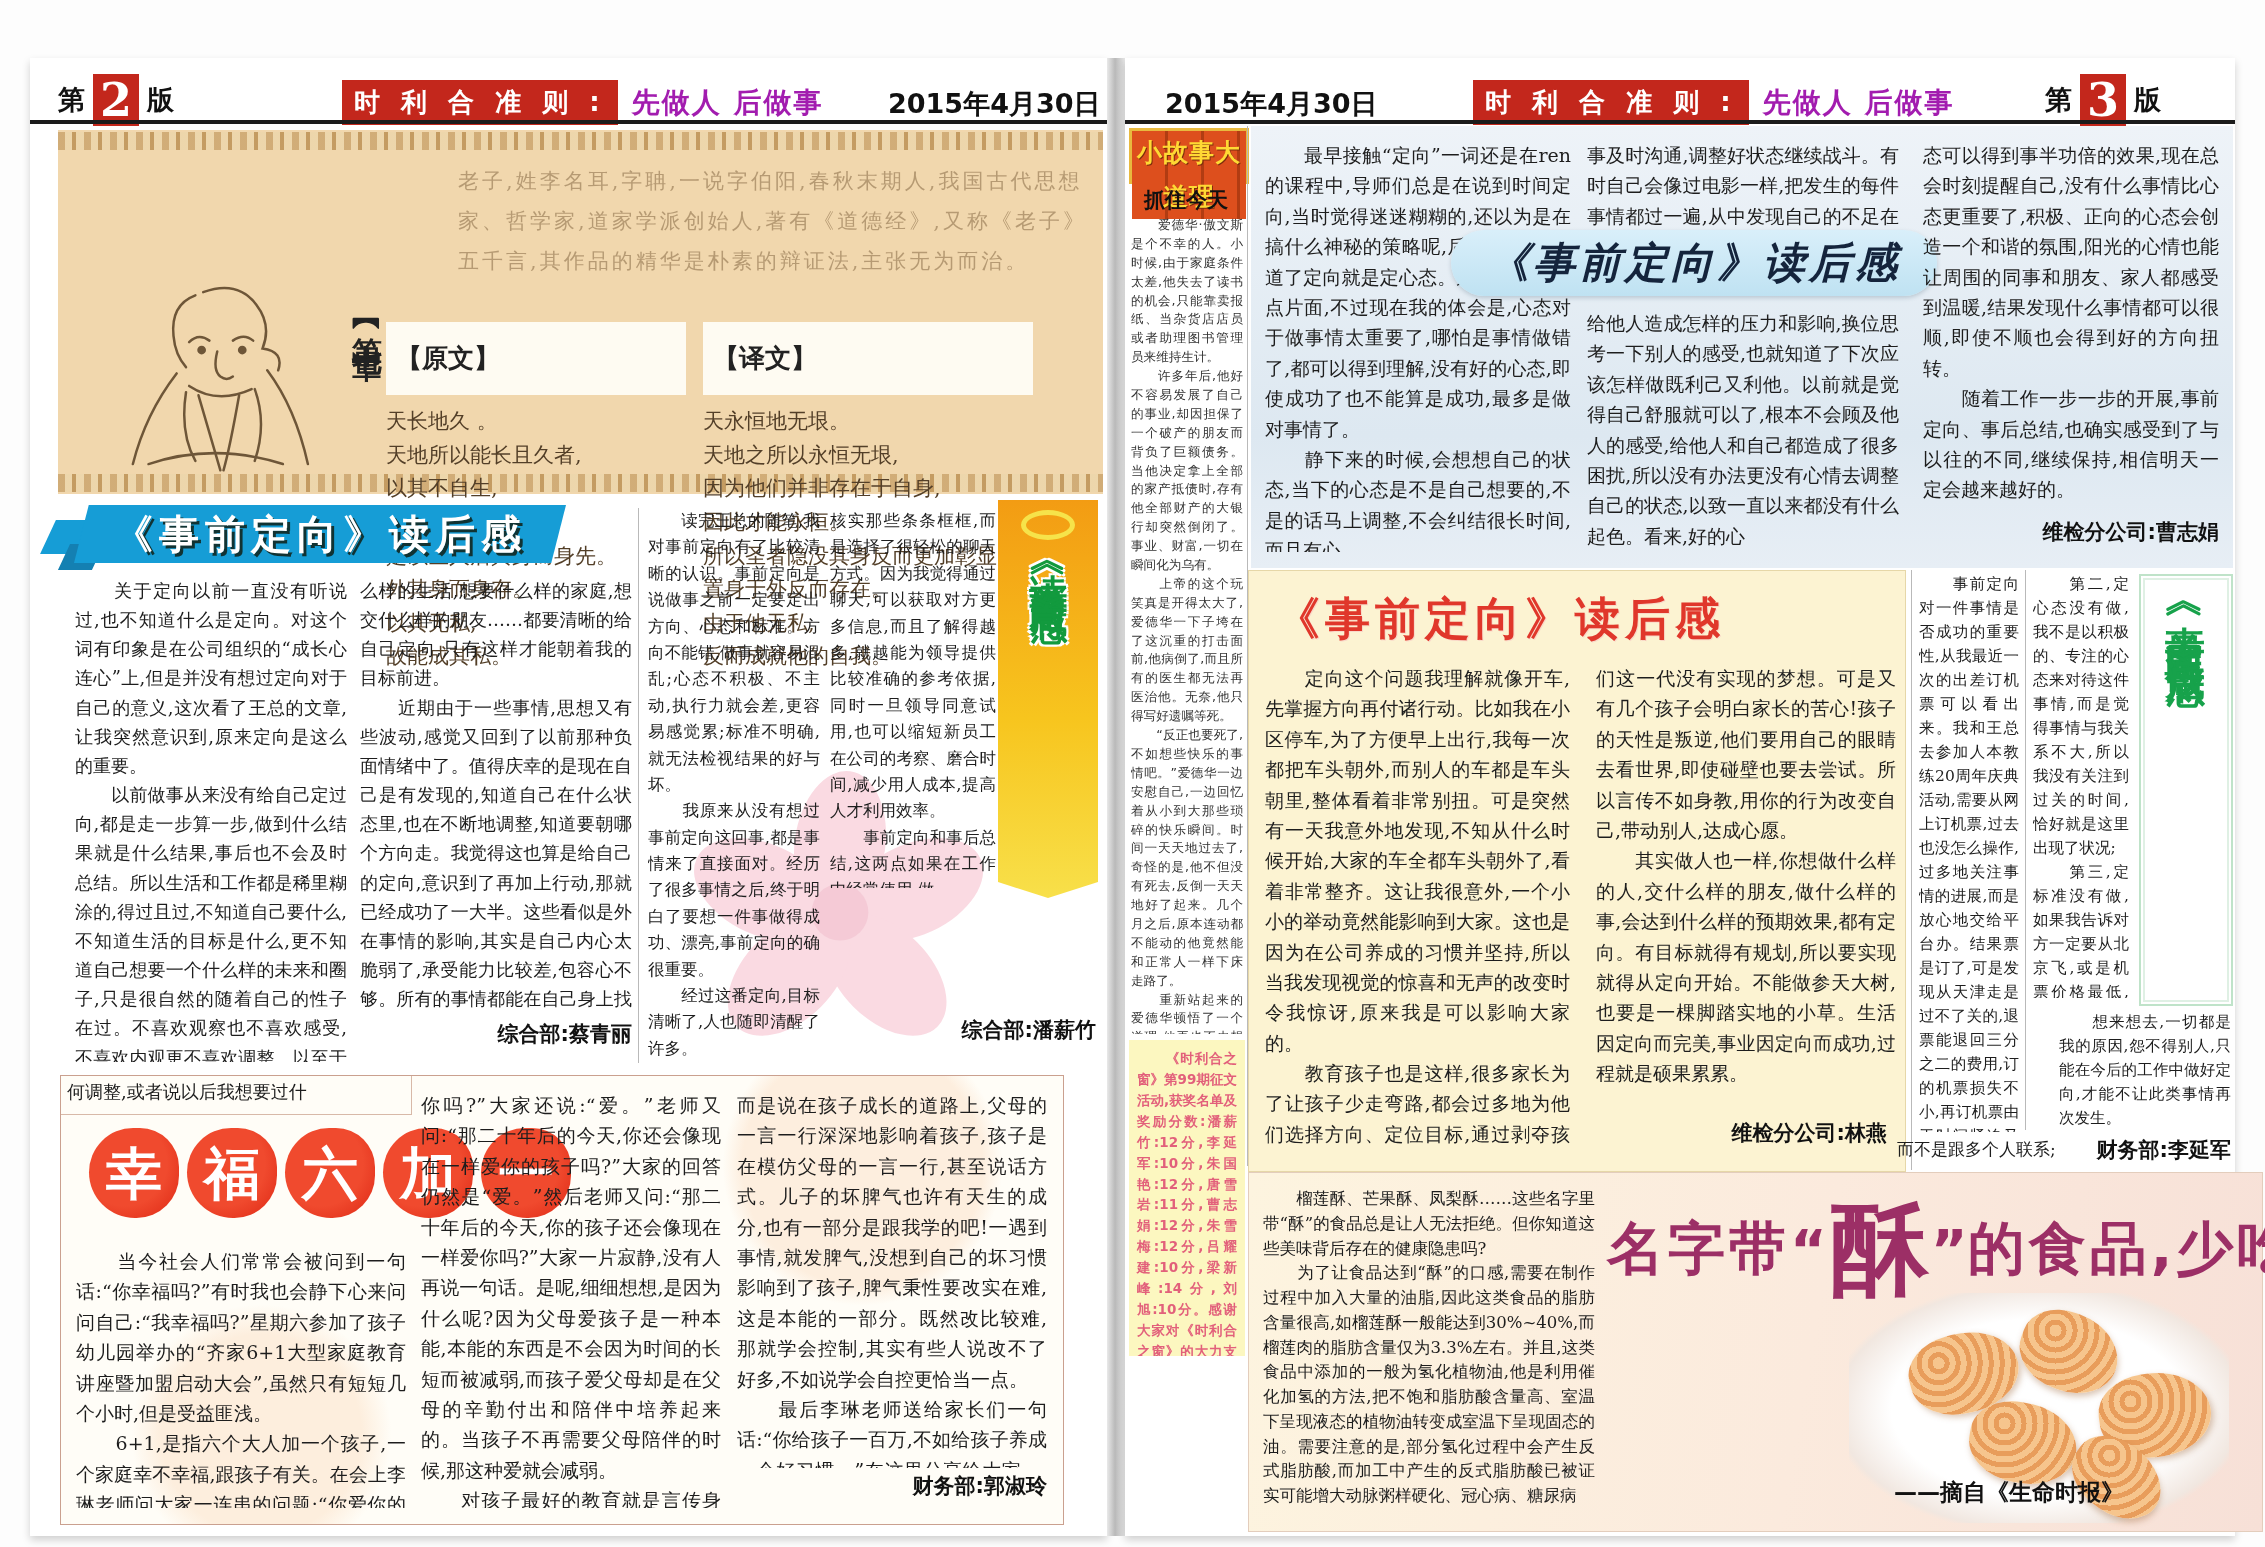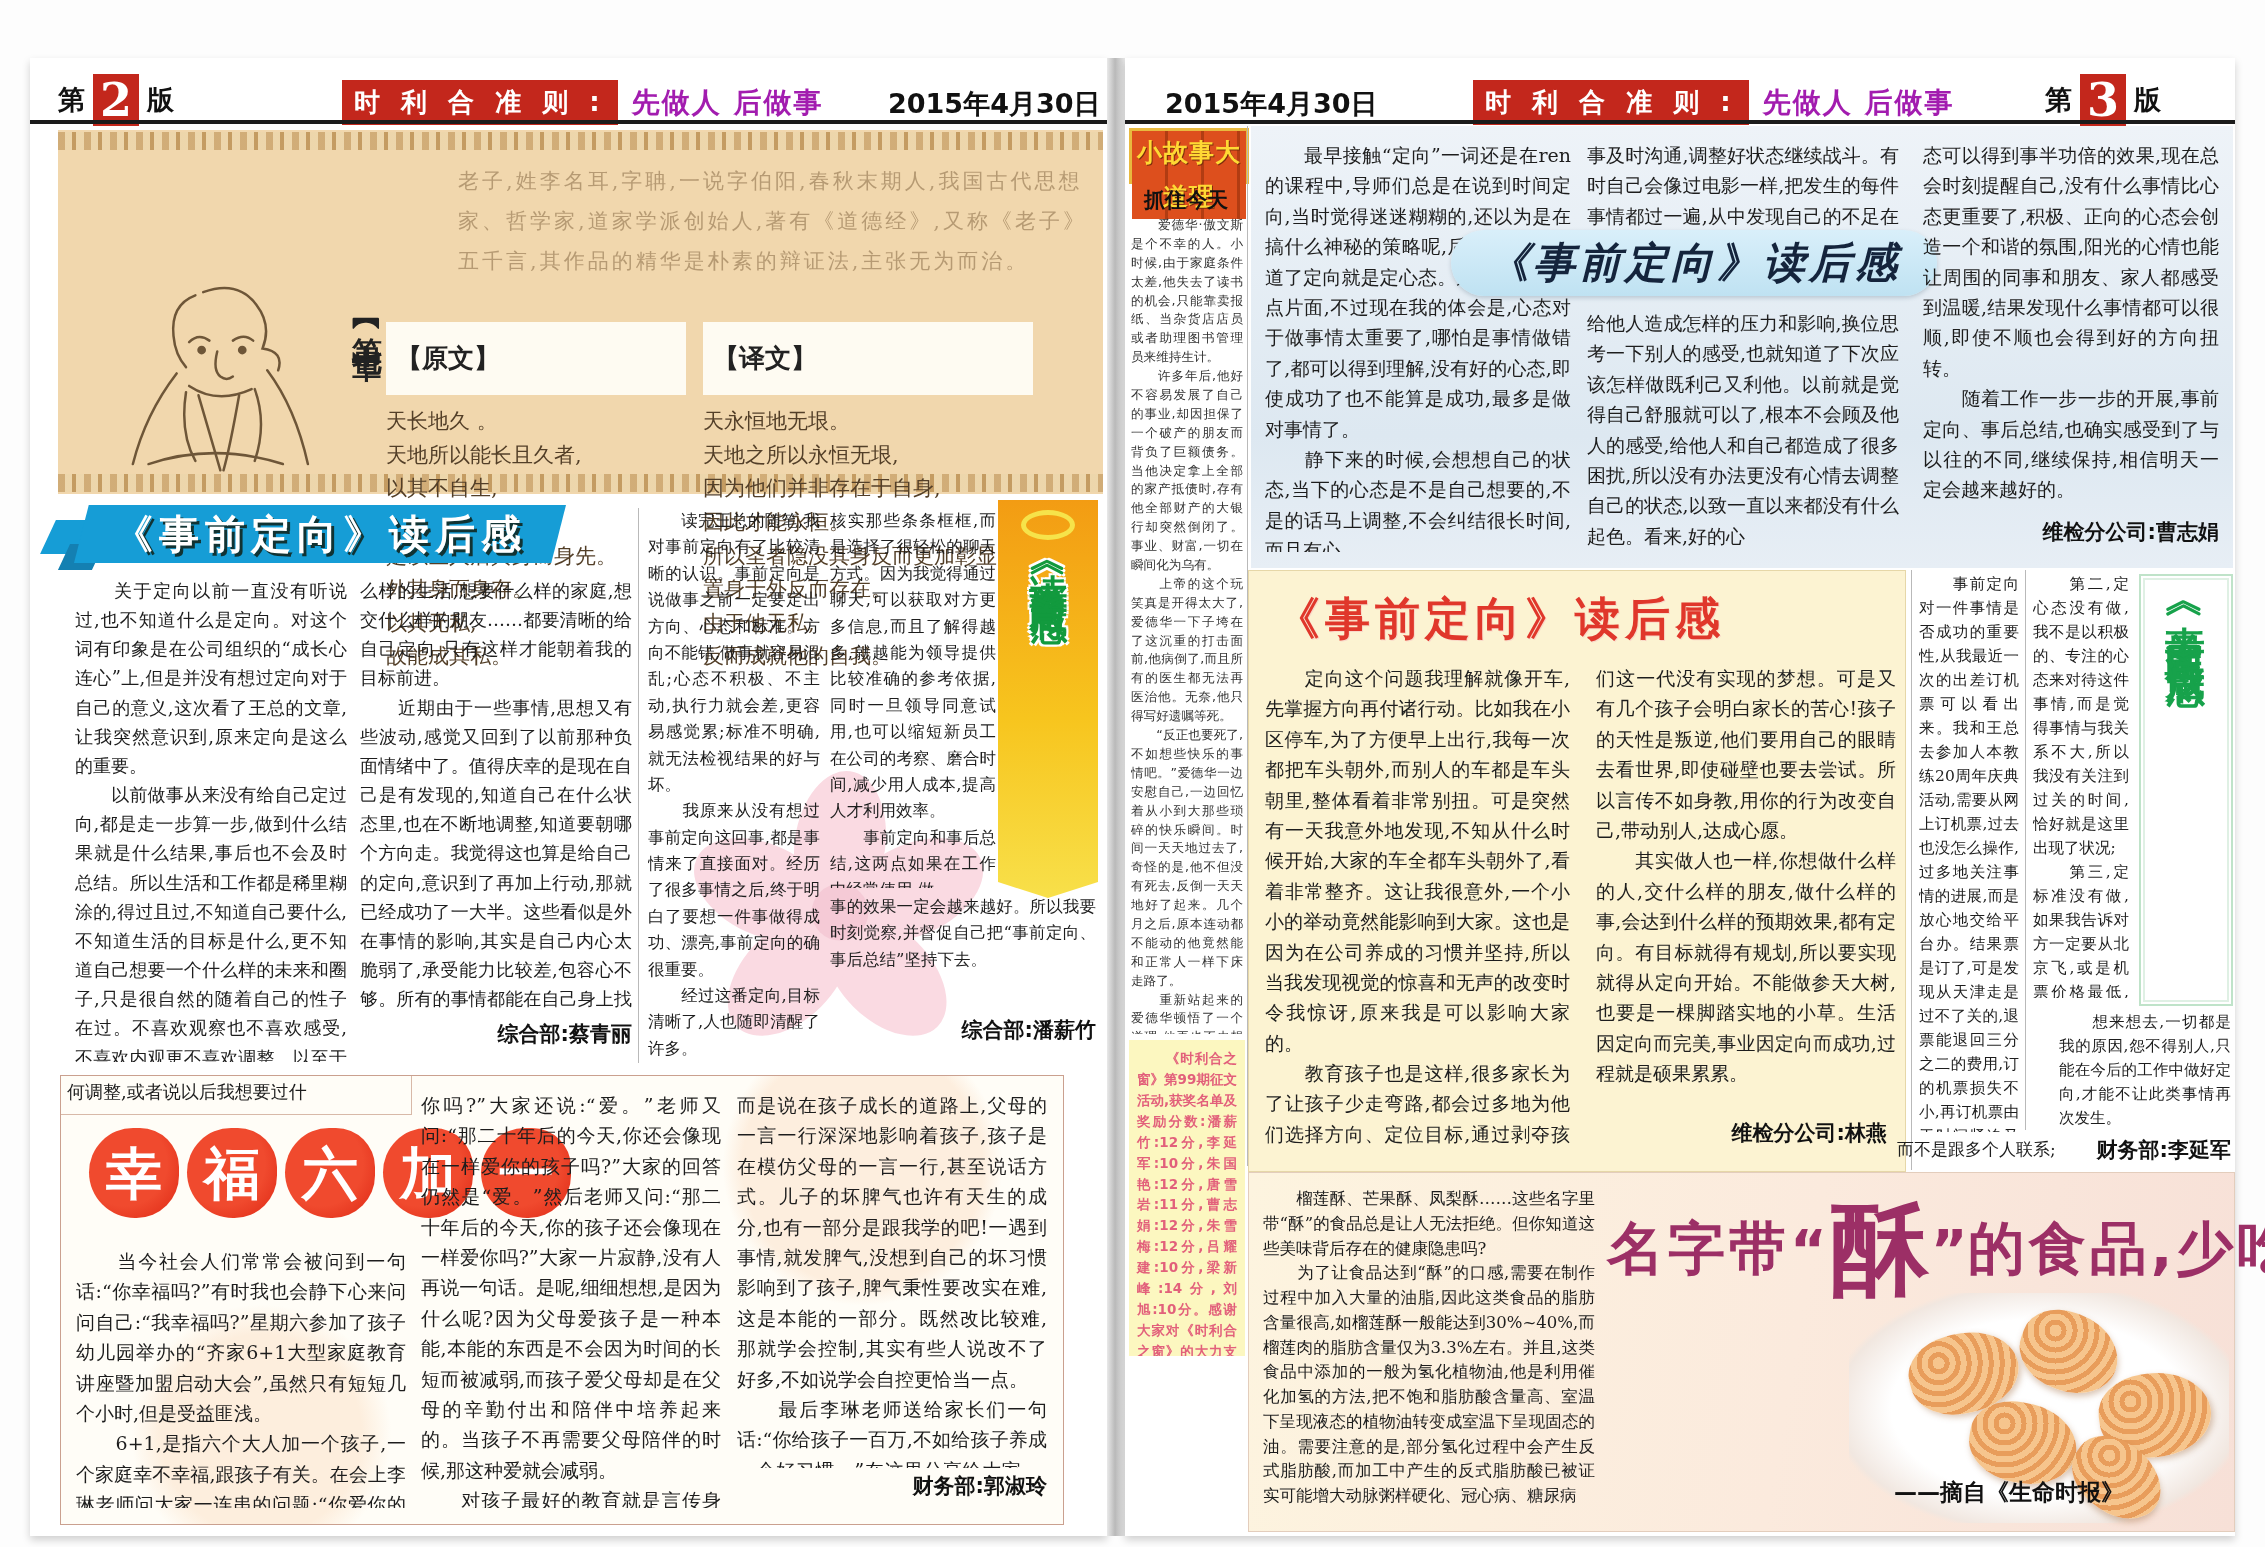--- a/index.html
+++ b/index.html
@@ -63,21 +63,21 @@
        display:flex;align-items:center;justify-content:center;box-shadow:0 2px 4px rgba(60,90,110,.25);}
   .bubble .t{font-family:"DejaVu Serif",serif;font-style:italic;font-weight:bold;font-size:42px;color:#14243c;
        letter-spacing:4px;white-space:nowrap;}
   .boxcream{position:absolute;background:#fcf3d2;border:1px solid #e6d7a8;}
   .redtitle{position:absolute;color:#e0372b;font-weight:bold;font-size:45px;letter-spacing:5px;
        text-shadow:1px 1px 0 #f9d9c9;}
   .greenbanner{position:absolute;background:#fff;border:2px solid #bfe3c9;box-shadow:inset 0 0 0 2px #fff, inset 0 0 0 4px #dff0e4;}
   .greenbanner .vt{position:absolute;left:50%;top:12px;transform:translateX(-50%);writing-mode:vertical-rl;
        font-size:40px;font-weight:bold;color:#17a24b;letter-spacing:6px;font-family:"DejaVu Serif",serif;}
   
-  .foodbox{position:absolute;background:linear-gradient(100deg,#fdf4df 0%,#fbeadd 55%,#f7e0d7 100%);border:1px solid #e3cdbc;}
+  .foodbox{position:absolute;background:linear-gradient(100deg,#fdf4df 0%,#fbeadd 55%,#f7e0d7 100%);border:1px solid #e3cdbc;padding-left:28px;}
   .foodtitle{position:absolute;display:flex;align-items:center;color:#9c2f66;font-weight:bold;white-space:nowrap;}
   .foodtitle .s{font-size:57px;letter-spacing:4px;}
   .foodtitle .q{font-size:56px;}
   .foodtitle .big{font-size:100px;line-height:1;font-family:"DejaVu Serif",serif;margin:0 2px;}
   .plate{position:absolute;background:radial-gradient(ellipse at center,#ffffff 55%,#f1e7e0 75%,transparent 78%);}
   .pastry{position:absolute;border-radius:45% 55% 50% 50%;
        background:repeating-radial-gradient(circle at 30% 30%,#f6c58d 0 6px,#e89d5b 6px 11px);
        box-shadow:2px 3px 6px rgba(150,90,40,.35);}
   .flower{position:absolute;opacity:.55;}
   .gap-shadow{position:absolute;background:linear-gradient(90deg,#e9e9e9,#b9b9b9 45%,#e9e9e9);}
@@ -172,21 +172,20 @@
 　　近期由于一些事情,思想又有些波动,感觉又回到了以前那种负面情绪中了。值得庆幸的是现在自己是有发现的,知道自己在什么状态里,也在不断地调整,知道要朝哪个方向走。我觉得这也算是给自己的定向,意识到了再加上行动,那就已经成功了一大半。这些看似是外在事情的影响,其实是自己内心太脆弱了,承受能力比较差,包容心不够。所有的事情都能在自己身上找到原因,改变也只是自己的事情,和外人、外在无关。
 　　一切从自我定向开始,学会事后总结,这是我今后需要努力的方向。</div>
     <div class="sig" style="left:330px;top:962px;width:272px;font-size:21px;">综合部:蔡青丽</div>
     <div class="vline" style="left:608px;top:450px;height:555px;"></div>
     <div class="col" style="left:618px;top:450px;width:172px;height:555px;font-size:16.5px;line-height:1.6;">　　读完王总的随笔,我对事前定向有了比较清晰的认识。事前定向是说做事之前一定要定出方向、心态和标准。方向不能错,做事就容易混乱;心态不积极、不主动,执行力就会差,更容易感觉累;标准不明确,就无法检视结果的好与坏。
 　　我原来从没有想过事前定向这回事,都是事情来了直接面对。经历了很多事情之后,终于明白了要想一件事做得成功、漂亮,事前定向的确很重要。
 　　经过这番定向,目标清晰了,人也随即清醒了许多。
 　　这几天因为杨总事务繁忙,我便有机会面试了三位公司新招聘的人员。我给自己提前定了向,公司进新人,必须秉承严进宽出的标准,首选德才兼备的人,而且德一定要放在首位,这是公司“先做人、后做事”理念的具体体现。所以没有拿着面试表一一去</div>
     <div class="col" style="left:800px;top:450px;width:166px;height:380px;font-size:16.5px;line-height:1.6;">核实那些条条框框,而是选择了很轻松的聊天方式。因为我觉得通过聊天,可以获取对方更多信息,而且了解得越多,就越能为领导提供比较准确的参考依据,同时一旦领导同意试用,也可以缩短新员工在公司的考察、磨合时间,减少用人成本,提高人才利用效率。
 　　事前定向和事后总结,这两点如果在工作中经常使用,做</div>
-    <div class="col" style="left:800px;top:836px;width:266px;height:118px;font-size:16.5px;line-height:1.6;">事的效果一定会越来越好。所以我要时刻觉察,并督促自己把“事前定向、事后总结”坚持下去。</div>
     <div class="sig" style="left:790px;top:958px;width:276px;font-size:21px;">综合部:潘薪竹</div>
 
     <div class="ribbon" style="left:968px;top:442px;width:100px;height:398px;">
       <div class="halo"></div>
       <div class="vt">读《事前定向》有感</div>
     </div>
 
     <div class="bottombox" style="left:30px;top:1017px;width:1002px;height:448px;">
       <div class="cont-strip" style="left:0;top:0;width:338px;height:30px;">何调整,或者说以后我想要过什</div>
       <div style="position:absolute;left:28px;top:52px;white-space:nowrap;">

